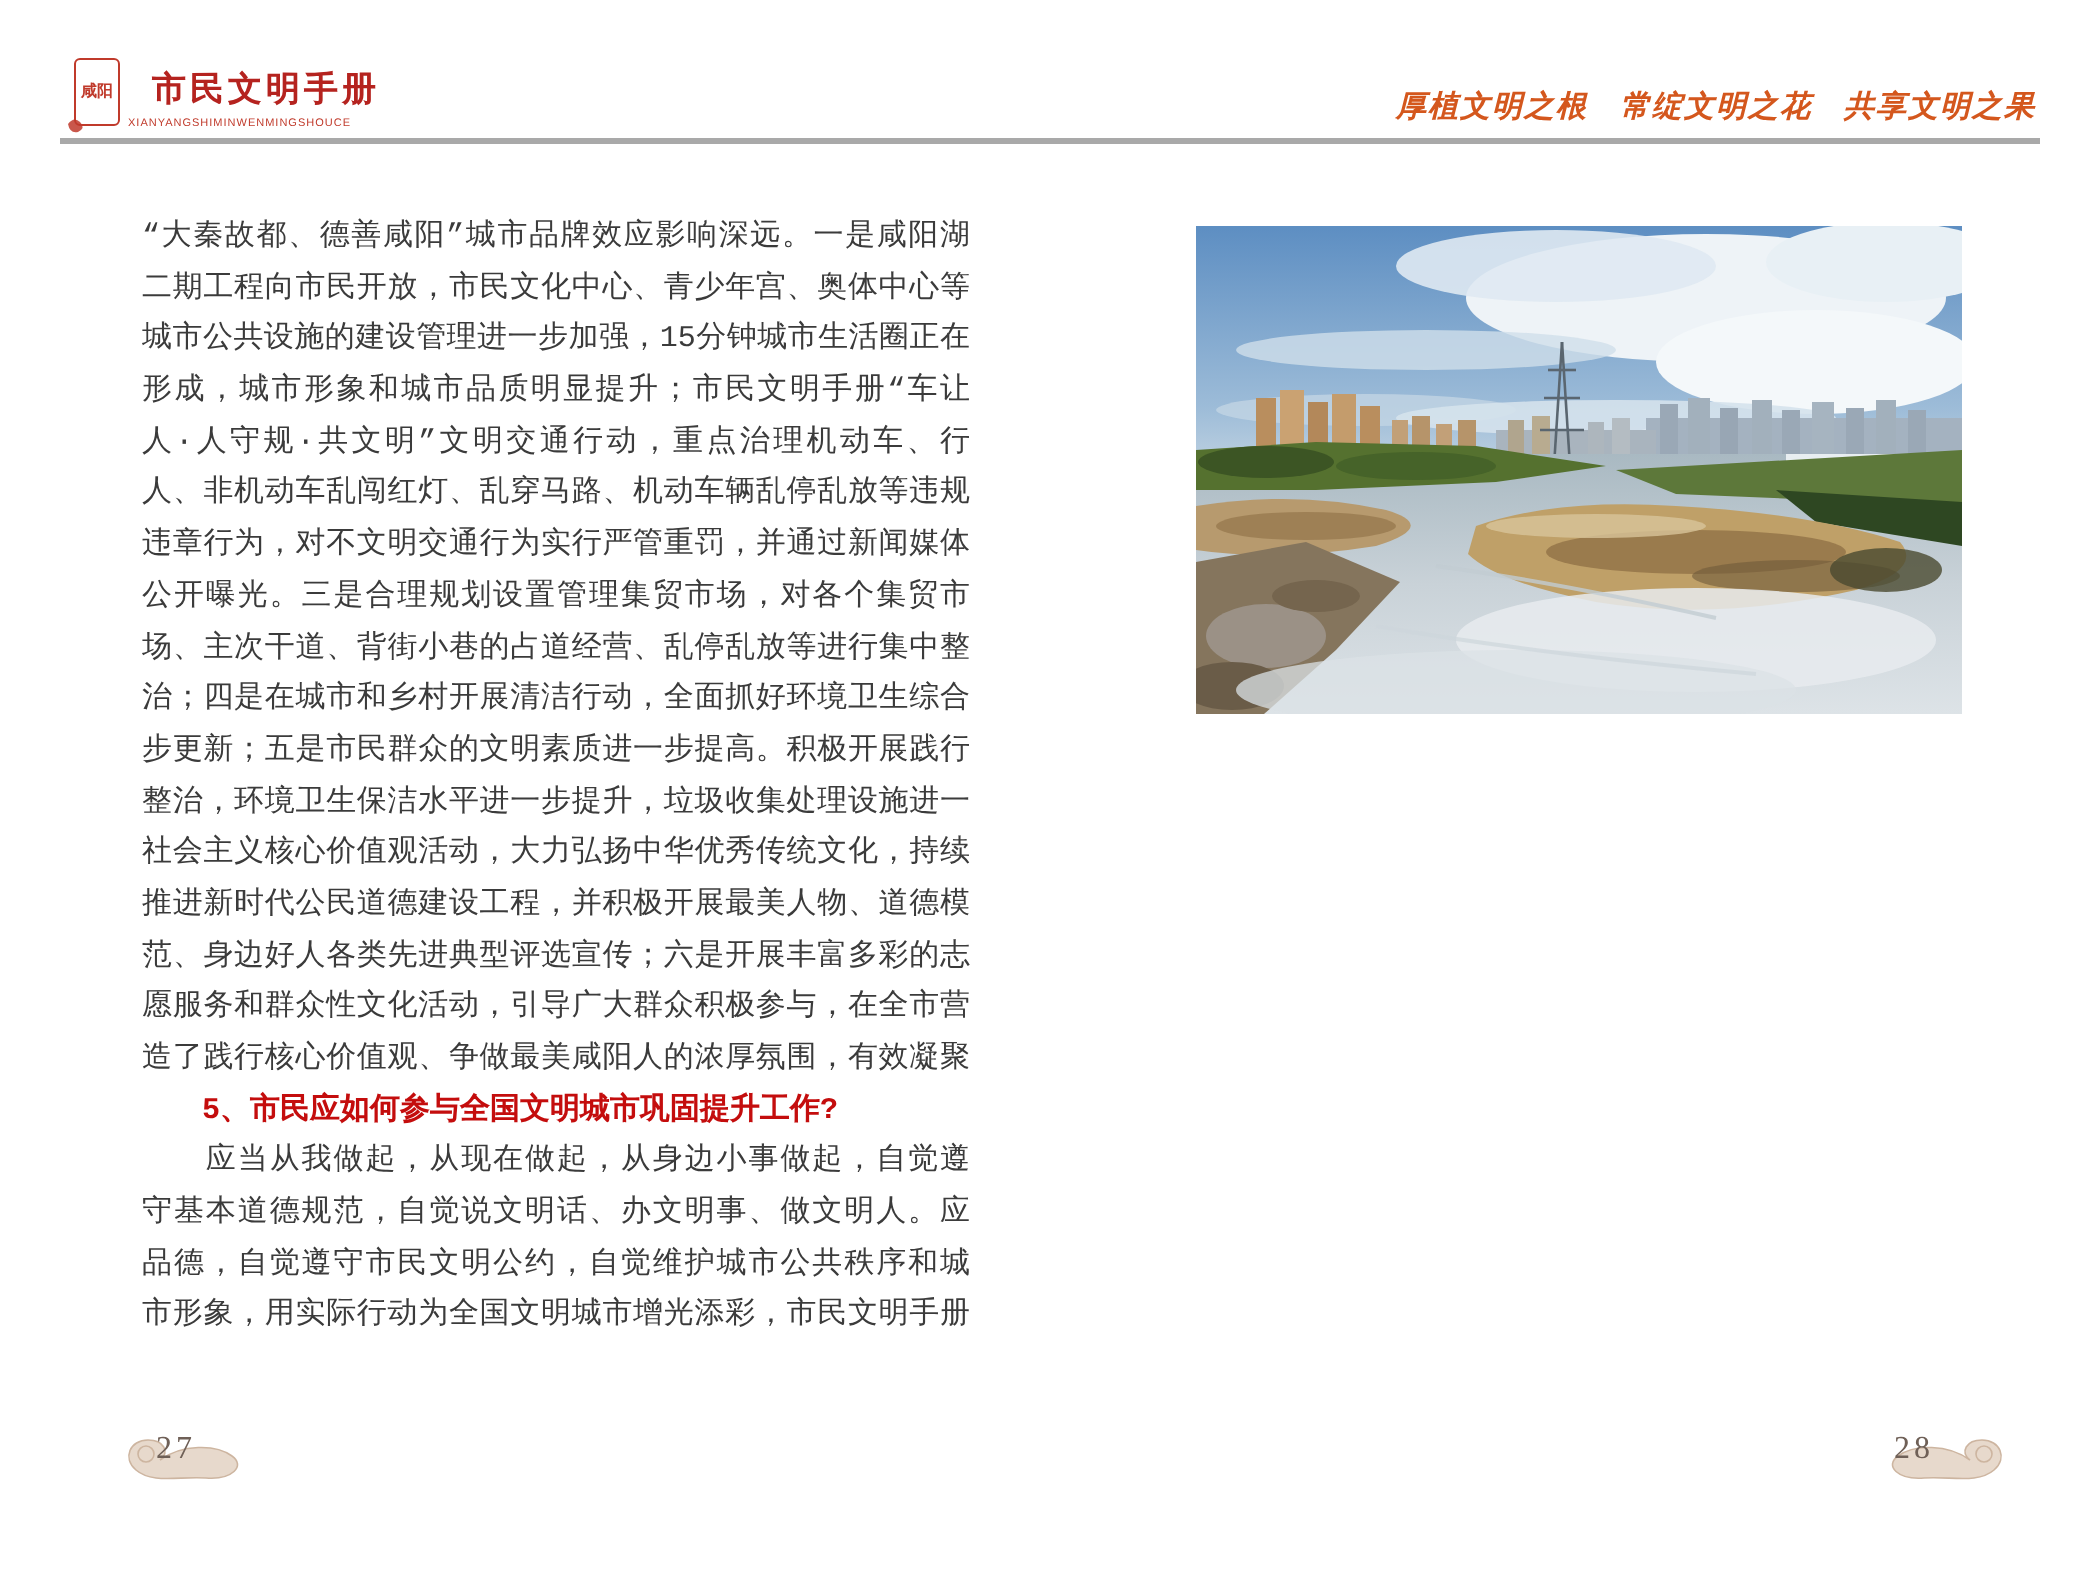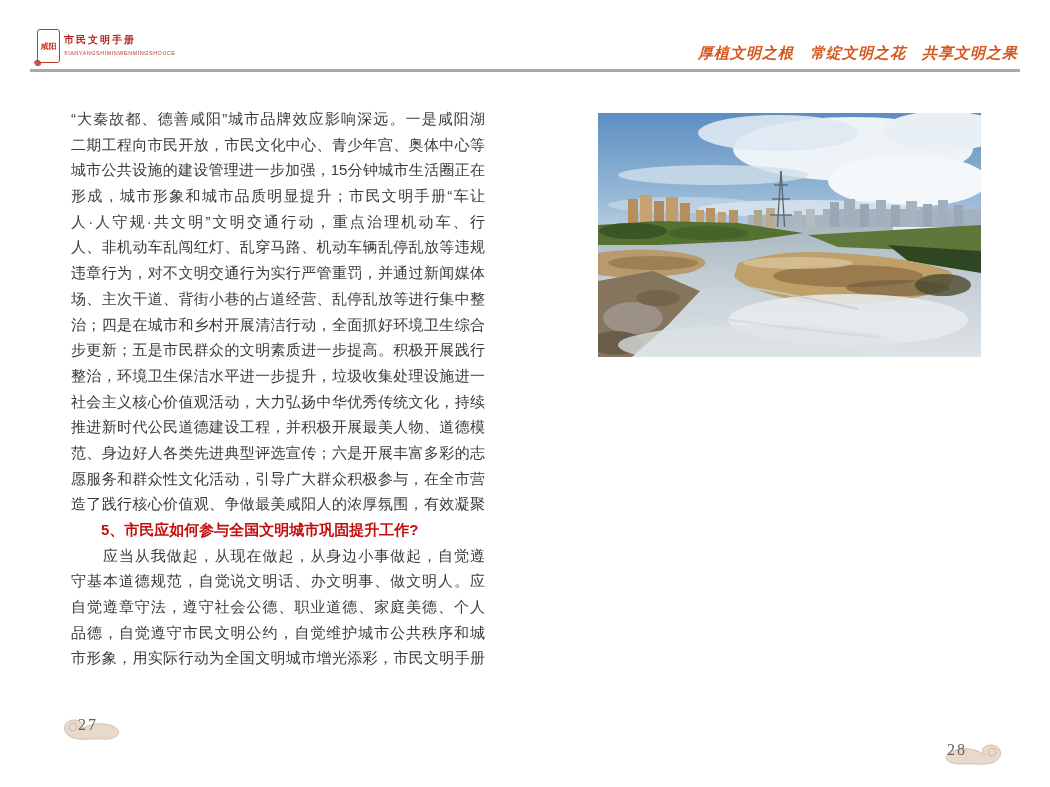--- a/index.html
+++ b/index.html
@@ -7,42 +7,42 @@
         font-family:"Liberation Sans", sans-serif;}
 
   
   #logo-seal{position:absolute;left:37px;top:29px;width:21px;height:32px;
              border:1.5px solid #c03a2b;border-radius:3px;color:#c03a2b;
              display:flex;flex-direction:column;align-items:center;justify-content:center;
              font-size:8px;line-height:9px;font-weight:bold;background:#fff;font-family:Liberation Mono, monospace;}
   #seal-flourish{position:absolute;left:33px;top:56px;width:12px;height:12px;}
   #logo-text{position:absolute;left:64px;top:33px;}
   #logo-title{font-family:"Liberation Serif", serif;font-weight:bold;color:#b5231f;
-              font-size:10px;letter-spacing:2px;}
+              font-size:17px;letter-spacing:2px;margin-left:12px;}
   #logo-subtitle{font-size:5.5px;color:#c03a2b;letter-spacing:.5px;margin-top:3px;}
   #slogan{position:absolute;right:32px;top:44px;font-family:"Liberation Serif", serif;
           font-style:italic;font-weight:bold;font-size:15px;color:#d4571d;letter-spacing:1px;}
   #rule{position:absolute;left:30px;right:30px;top:69px;height:2.5px;background:#a9a9a9;}
 
   
   .col{position:absolute;top:106px;width:414px;}
-  #left-col{left:71px;}
+  #left-col{left:71px;font-family:Liberation Mono, monospace;}
   #right-col{left:598px;}
   .line{height:25.7px;line-height:25.7px;font-size:15px;color:#3b3b3b;
         text-align:justify;text-align-last:justify;overflow:hidden;}
   .line.end{text-align-last:left;}
   .line.heading{color:#c40d0d;font-weight:bold;}
 
   
   #photo{width:383px;height:244px;margin:7px 0 23px 0;display:block;}
 
   
   .pagenum-wrap{position:absolute;width:110px;height:40px;}
   #pagenum-left{left:60px;top:708px;}
-  #pagenum-right{left:895px;top:708px;margin-top:25px;}
+  #pagenum-right{left:895px;top:708px;}
   .ornament{position:absolute;top:6px;width:66px;height:30px;}
   #pagenum-left .ornament{left:0;}
   #pagenum-right .ornament{right:0;transform:scaleX(-1);}
   .pagenum{position:absolute;top:8px;font-family:"Liberation Serif", serif;
            font-size:16px;color:#6f6057;letter-spacing:2px;}
   #pagenum-left .pagenum{left:18px;}
   #pagenum-right .pagenum{right:38px;}
 </style>
 </head>
 <body>
@@ -63,33 +63,33 @@
   <div id="rule"></div>
 
   <div id="left-col" class="col">
       <div class="line">“大秦故都、德善咸阳”城市品牌效应影响深远。一是咸阳湖</div>
       <div class="line">二期工程向市民开放，市民文化中心、青少年宫、奥体中心等</div>
       <div class="line">城市公共设施的建设管理进一步加强，15分钟城市生活圈正在</div>
       <div class="line">形成，城市形象和城市品质明显提升；市民文明手册“车让</div>
       <div class="line">人·人守规·共文明”文明交通行动，重点治理机动车、行</div>
       <div class="line">人、非机动车乱闯红灯、乱穿马路、机动车辆乱停乱放等违规</div>
       <div class="line">违章行为，对不文明交通行为实行严管重罚，并通过新闻媒体</div>
+      <div class="line">公开曝光。三是合理规划设置管理集贸市场，对各个集贸市</div>
       <div class="line">场、主次干道、背街小巷的占道经营、乱停乱放等进行集中整</div>
       <div class="line">治；四是在城市和乡村开展清洁行动，全面抓好环境卫生综合</div>
       <div class="line">步更新；五是市民群众的文明素质进一步提高。积极开展践行</div>
       <div class="line">整治，环境卫生保洁水平进一步提升，垃圾收集处理设施进一</div>
       <div class="line">社会主义核心价值观活动，大力弘扬中华优秀传统文化，持续</div>
       <div class="line">推进新时代公民道德建设工程，并积极开展最美人物、道德模</div>
       <div class="line">范、身边好人各类先进典型评选宣传；六是开展丰富多彩的志</div>
       <div class="line">愿服务和群众性文化活动，引导广大群众积极参与，在全市营</div>
       <div class="line">造了践行核心价值观、争做最美咸阳人的浓厚氛围，有效凝聚</div>
       <div class="line heading end">　　5、市民应如何参与全国文明城市巩固提升工作?</div>
       <div class="line">　　应当从我做起，从现在做起，从身边小事做起，自觉遵</div>
       <div class="line">守基本道德规范，自觉说文明话、办文明事、做文明人。应</div>
-      <div class="line">自觉遵章守法，遵守社会公德、职业道德、家庭美德、个人</div>
       <div class="line">品德，自觉遵守市民文明公约，自觉维护城市公共秩序和城</div>
       <div class="line">市形象，用实际行动为全国文明城市增光添彩，市民文明手册</div>
     </div>
 
   <div id="right-col" class="col">
     <svg id="photo" viewBox="0 0 383 244" preserveAspectRatio="none">
       <defs>
         <linearGradient id="sky" x1="0" y1="0" x2="0" y2="1">
           <stop offset="0" stop-color="#5d8ec2"></stop>
             <stop offset="0.7" stop-color="#9dbcd8"></stop>

